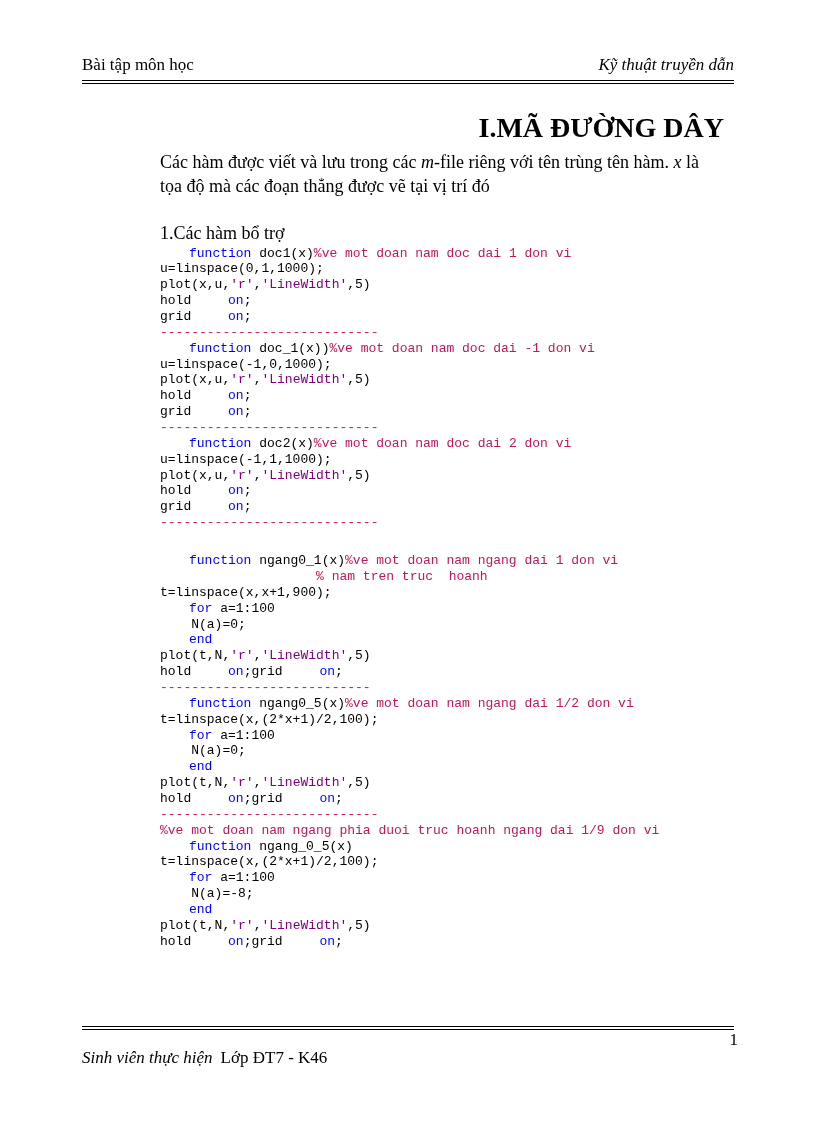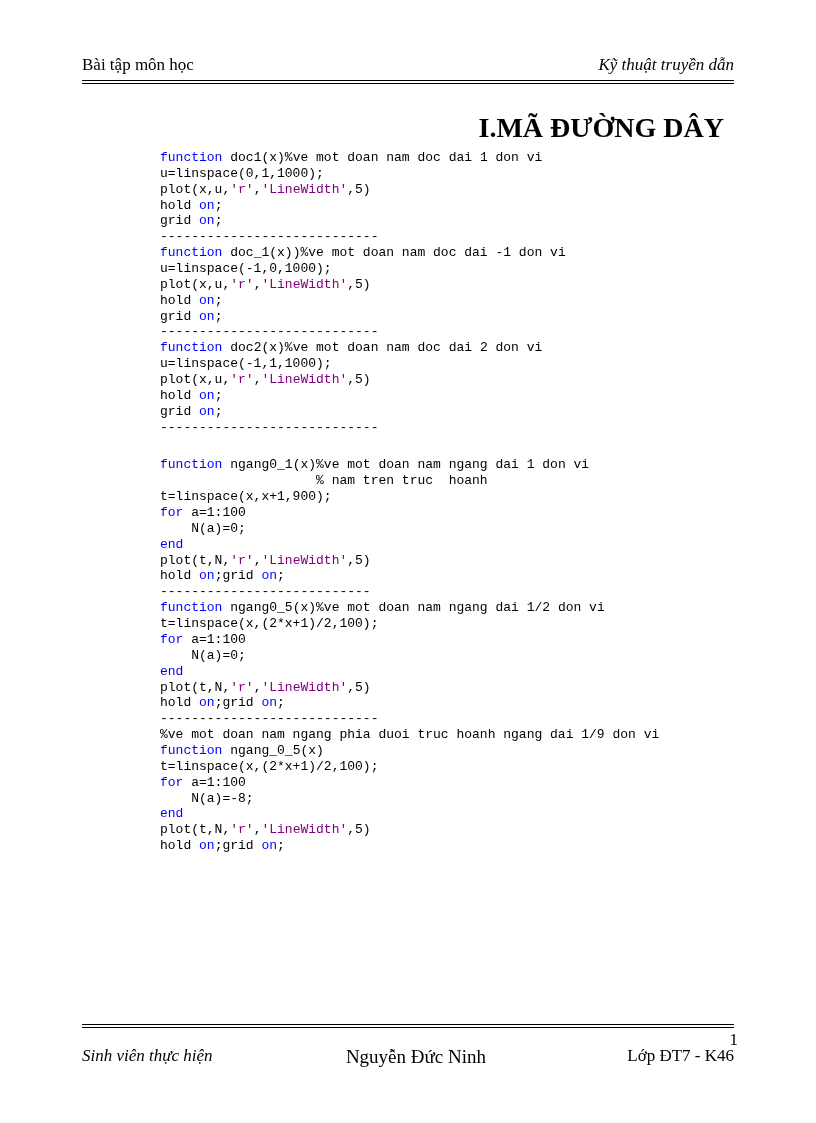--- a/index.html
+++ b/index.html
@@ -38,22 +38,22 @@
   .intro .xvar { font-style: italic; }
   .sub1 { font-size: 18px; margin-bottom: 2px; }
   .sub2 { font-size: 18px; margin-bottom: 10px; }
   .code {
     font-family: "Courier New", monospace;
     font-size: 13px;
     line-height: 1.22;
     white-space: pre;
     margin-bottom: 22px;
   }
-  .code .kw { color: #0000ff; }
-  .code .cm { color: #000000; }
+  .code .kw { color: #0000ff; margin-left: 29px; }
+  .code .cm { color: #be185d; }
   .code .st { color: #800080; }
   .footer {
     position: absolute;
     left: 82px;
     right: 82px;
     bottom: 55px;
   }
   .footer-rule {
     border-top: 4px double #000;
     height: 0;
@@ -74,21 +74,25 @@
 
 <div class="header">
   <span>Bài tập môn học</span>
   <span class="header-right">Kỹ thuật truyền dẫn</span>
 </div>
 
 <div class="content">
   <div class="section-title">
     <span class="num">I.</span><span>MÃ ĐƯỜNG DÂY</span>
   </div>
+  <div class="intro">
+    <span>Các hàm được viết và lưu trong các </span><span class="mfile">m</span><span>-file riêng với tên trùng tên hàm. </span><span class="xvar">x</span><span> là tọa độ mà các đoạn thẳng được vẽ tại vị trí đó</span>
+  </div>
 
+  <div class="sub1">1.Các hàm bổ trợ</div>
 
   <div class="code"><span class="kw">function</span><span> doc1(x)</span><span class="cm">%ve mot doan nam doc dai 1 don vi</span>
 <span>u=linspace(0,1,1000);</span>
 <span>plot(x,u,</span><span class="st">'r'</span><span>,</span><span class="st">'LineWidth'</span><span>,5)</span>
 <span>hold </span><span class="kw">on</span><span>;</span>
 <span>grid </span><span class="kw">on</span><span>;</span>
 <span class="cm">----------------------------</span>
 <span class="kw">function</span><span> doc_1(x))</span><span class="cm">%ve mot doan nam doc dai -1 don vi</span>
 <span>u=linspace(-1,0,1000);</span>
 <span>plot(x,u,</span><span class="st">'r'</span><span>,</span><span class="st">'LineWidth'</span><span>,5)</span>
@@ -127,17 +131,16 @@
 <span>    N(a)=-8;</span>
 <span class="kw">end</span>
 <span>plot(t,N,</span><span class="st">'r'</span><span>,</span><span class="st">'LineWidth'</span><span>,5)</span>
 <span>hold </span><span class="kw">on</span><span>;grid </span><span class="kw">on</span><span>;</span></div>
 </div>
 
 <div class="footer">
   <div class="footer-rule"></div>
   <div class="footer-line">
     <span class="footer-left">Sinh viên thực hiện</span>
-    <span class="footer-mid">Nguyễn Đức Ninh</span>
     <span class="footer-class">Lớp ĐT7 - K46</span>
   </div>
   <span class="page-num">1</span>
 </div>
 
 </body></html>

